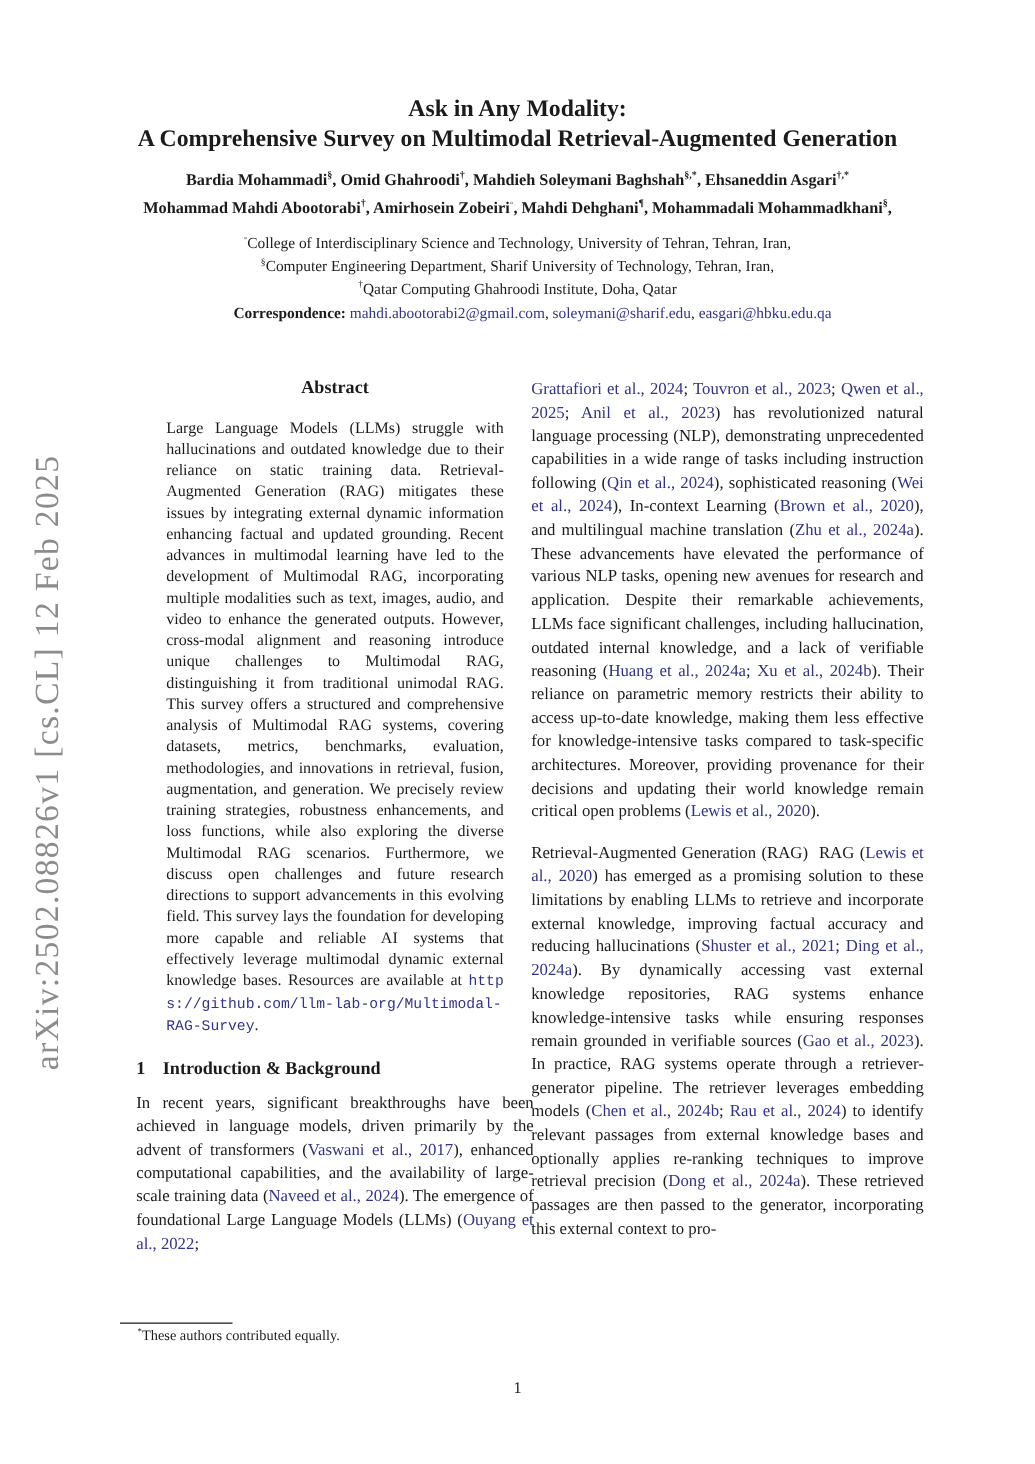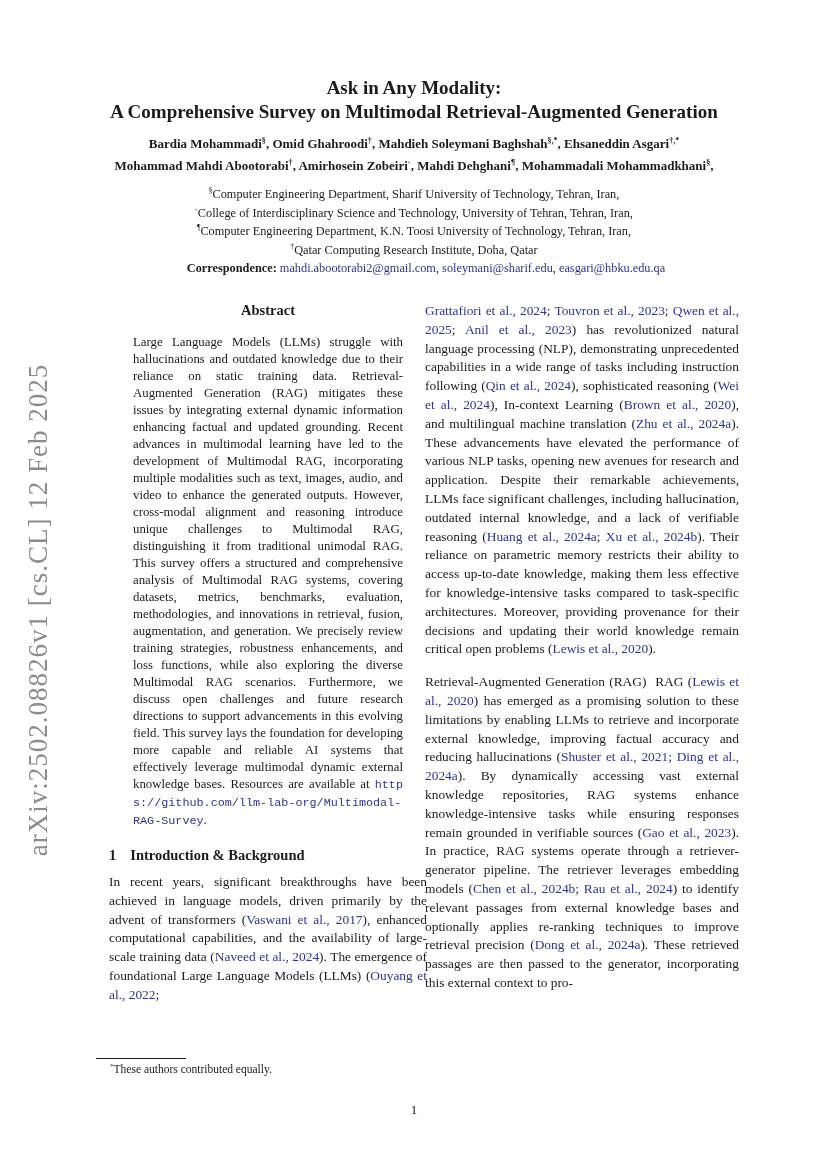--- a/index.html
+++ b/index.html
@@ -49,24 +49,23 @@
   <div class="header">
     <h1 class="title">
       <div>Ask in Any Modality:</div>
       <div>A Comprehensive Survey on Multimodal Retrieval-Augmented Generation</div>
     </h1>
     <div class="authors-block">
       <div class="authors"><span>Bardia Mohammadi</span><span class="sup">§</span><span>, Omid Ghahroodi</span><span class="sup">†</span><span>, Mahdieh Soleymani Baghshah</span><span class="sup">§,*</span><span>, Ehsaneddin Asgari</span><span class="sup">†,*</span></div>
       <div class="authors"><span>Mohammad Mahdi Abootorabi</span><span class="sup">†</span><span>, Amirhosein Zobeiri</span><span class="sup">◦</span><span>, Mahdi Dehghani</span><span class="sup">¶</span><span>, Mohammadali Mohammadkhani</span><span class="sup">§</span><span>,</span></div>
     </div>
     <div class="affils">
+      <div><span class="sup">◦</span><span>College of Interdisciplinary Science and Technology, University of Tehran, Tehran, Iran,</span></div>
       <div><span class="sup">§</span><span>Computer Engineering Department, Sharif University of Technology, Tehran, Iran,</span></div>
-      <div><span class="sup">◦</span><span>College of Interdisciplinary Science and Technology, University of Tehran, Tehran, Iran,</span></div>
-      <div><span class="sup">¶</span><span>Computer Engineering Department, K.N. Toosi University of Technology, Tehran, Iran,</span></div>
-      <div><span class="sup">†</span><span>Qatar Computing Research Institute, Doha, Qatar</span></div>
+      <div><span class="sup">†</span><span>Qatar Computing Ghahroodi Institute, Doha, Qatar</span></div>
     </div>
     <div class="correspondence"><span class="b">Correspondence: </span><span class="c">mahdi.abootorabi2@gmail.com</span><span>, </span><span class="c">soleymani@sharif.edu</span><span>, </span><span class="c">easgari@hbku.edu.qa</span></div>
   </div>
 
   <div class="col col-left">
     <div class="abs-heading">Abstract</div>
     <div class="abs-text"><span>Large Language Models (LLMs) struggle with hallucinations and outdated knowledge due to their reliance on static training data. Retrieval-Augmented Generation (RAG) mitigates these issues by integrating external dynamic information enhancing factual and updated grounding. Recent advances in multimodal learning have led to the development of Multimodal RAG, incorporating multiple modalities such as text, images, audio, and video to enhance the generated outputs. However, cross-modal alignment and reasoning introduce unique challenges to Multimodal RAG, distinguishing it from traditional unimodal RAG. This survey offers a structured and comprehensive analysis of Multimodal RAG systems, covering datasets, metrics, benchmarks, evaluation, methodologies, and innovations in retrieval, fusion, augmentation, and generation. We precisely review training strategies, robustness enhancements, and loss functions, while also exploring the diverse Multimodal RAG scenarios. Furthermore, we discuss open challenges and future research directions to support advancements in this evolving field. This survey lays the foundation for developing more capable and reliable AI systems that effectively leverage multimodal dynamic external knowledge bases. Resources are available at </span><span class="m">https://github.com/llm-lab-org/Multimodal-RAG-Survey</span><span>.</span></div>
     <div class="sec-heading">
       <span class="sec-num">1</span><span>Introduction &amp; Background</span>
     </div>

